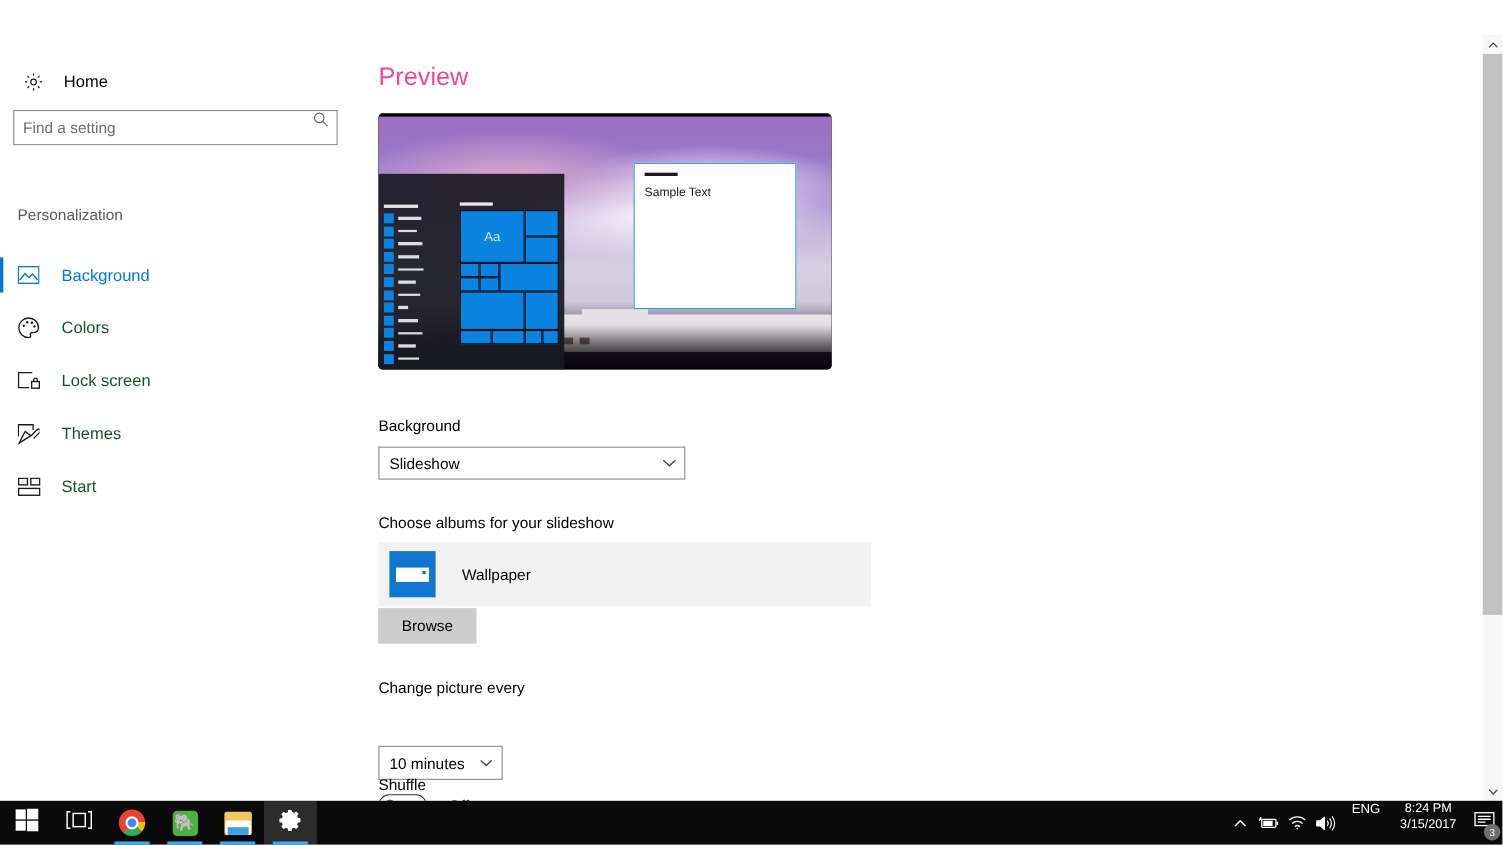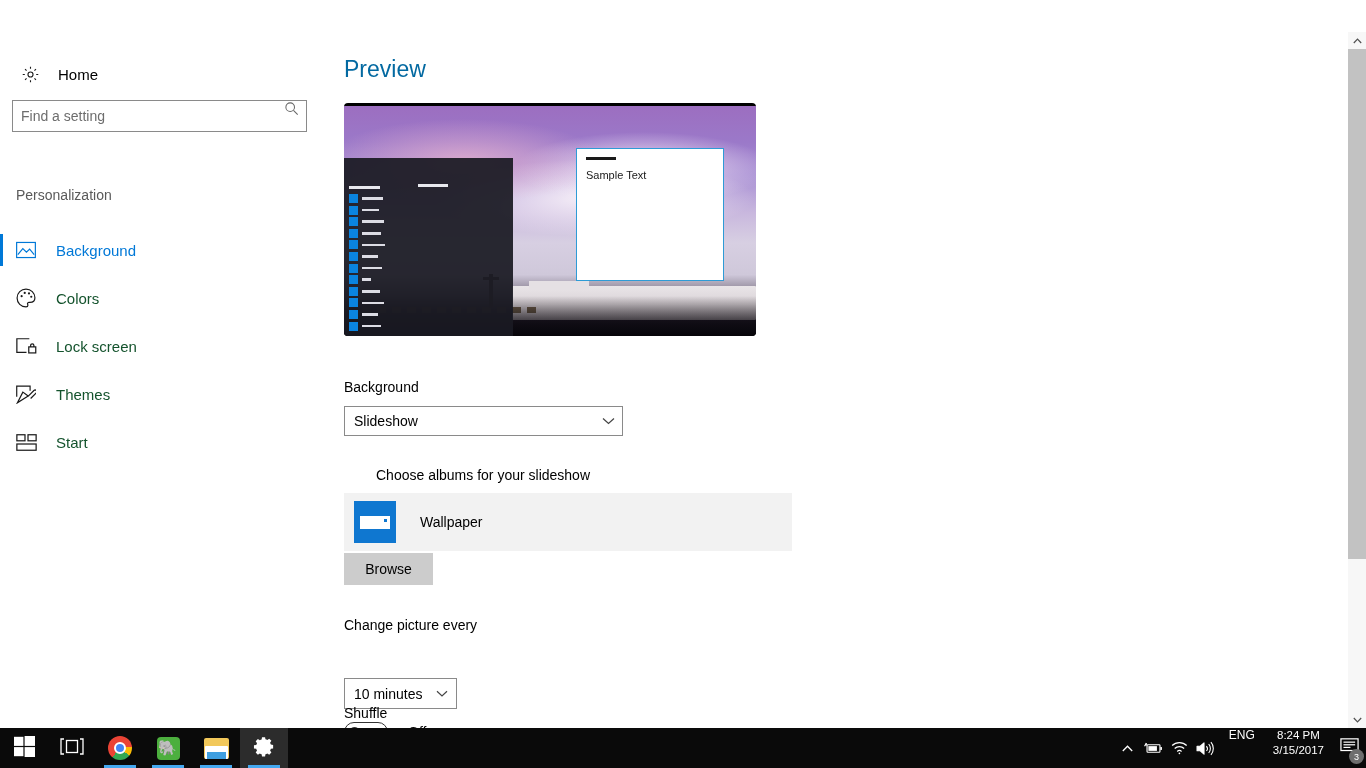--- a/index.html
+++ b/index.html
@@ -69,21 +69,21 @@
     width: 3px; height: 32px; background: #0078d7;
   }
 
   
   .content {
     position: absolute; left: 321px; top: 32px; width: 1027px; height: 696px;
     background: #fff; overflow: hidden;
   }
   .page-title {
     position: absolute; left: 23px; top: 24px;
-    font-size: 23px; color: #0369a1; font-weight: 400;
+    font-size: 23px; color: #ec4899; font-weight: 400;
   }
 
   
   .preview {
     position: absolute; left: 23px; top: 71px; width: 412px; height: 233px;
     background: #000; border-radius: 4px; overflow: hidden;
   }
   .preview-sky {
     position: absolute; left: 0; top: 3px; width: 412px; height: 228px;
     background:
@@ -448,39 +448,55 @@
           <div class="sm-entry">
               <b></b>
               <s style="width:16px"></s>
             </div>
           <div class="sm-entry">
               <b></b>
               <s style="width:19px"></s>
             </div>
         </div>
         <div class="sm-tilehdr"></div>
+        <div class="tiles">
+          <div class="tile tile-aa" style="left:0;top:0;width:59px;height:48px;">Aa</div>
+          <div class="tile" style="left:59px;top:0;width:31px;height:24px;"></div>
+          <div class="tile" style="left:59px;top:24px;width:31px;height:24px;"></div>
+          <div class="tile" style="left:0;top:48px;width:18px;height:13px;"></div>
+          <div class="tile" style="left:18px;top:48px;width:18px;height:13px;"></div>
+          <div class="tile" style="left:0;top:61px;width:18px;height:13px;"></div>
+          <div class="tile" style="left:18px;top:61px;width:18px;height:13px;"></div>
+          <div class="tile" style="left:36px;top:48px;width:54px;height:26px;"></div>
+          <div class="tile" style="left:0;top:74px;width:59px;height:35px;"></div>
+          <div class="tile" style="left:59px;top:74px;width:31px;height:35px;"></div>
+          <div class="tile" style="left:0;top:109px;width:29px;height:13px;"></div>
+          <div class="tile" style="left:29px;top:109px;width:30px;height:13px;"></div>
+          <div class="tile" style="left:59px;top:109px;width:16px;height:13px;"></div>
+          <div class="tile" style="left:75px;top:109px;width:15px;height:13px;"></div>
+        </div>
       </div>
 
       <div class="samplewin">
         <div class="sample-rule"></div>
         <div class="sample-text">Sample Text</div>
       </div>
     </div>
 
     <div class="section-label" style="left:23px; top:347px;">Background</div>
     <div class="combo" style="left:23px; top:374px; width:279px; height:30px;">
       <span class="cval">Slideshow</span>
       <span class="carrow">
         <svg width="13" height="8" viewBox="0 0 13 8" fill="none" stroke="#444" stroke-width="1.2">
           <polyline points="1,1.5 6.5,6.5 12,1.5"></polyline>
         </svg>
       </span>
     </div>
 
-    <div class="section-label" style="left:23px; top:435px;margin-left:32px;">Choose albums for your slideshow</div>
+    <div class="section-label" style="left:23px; top:435px;">Choose albums for your slideshow</div>
     <div class="albums" style="top:461px;">
       <div class="album-row">
         <span class="album-thumb">
           <span class="sheet"></span>
         </span>
         <span class="album-name">Wallpaper</span>
       </div>
     </div>
     <button class="browse-btn">Browse</button>
 

